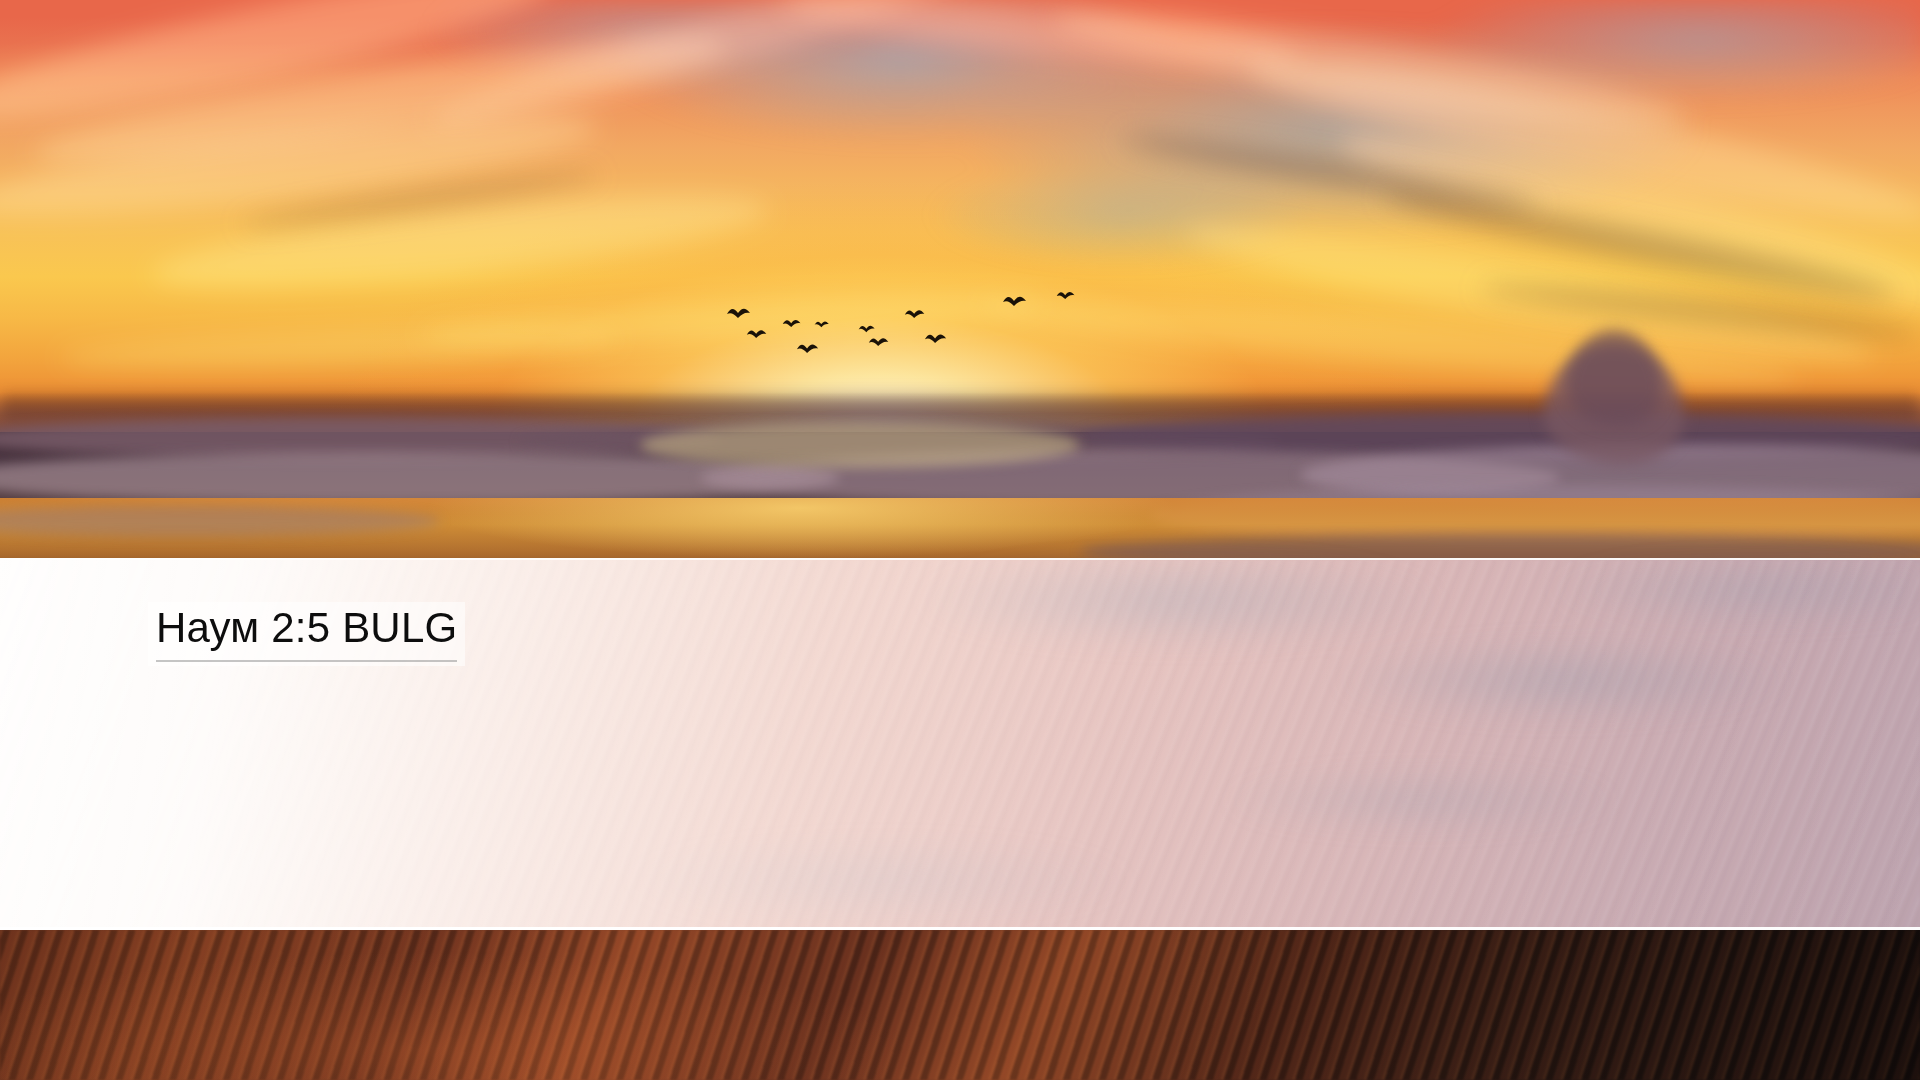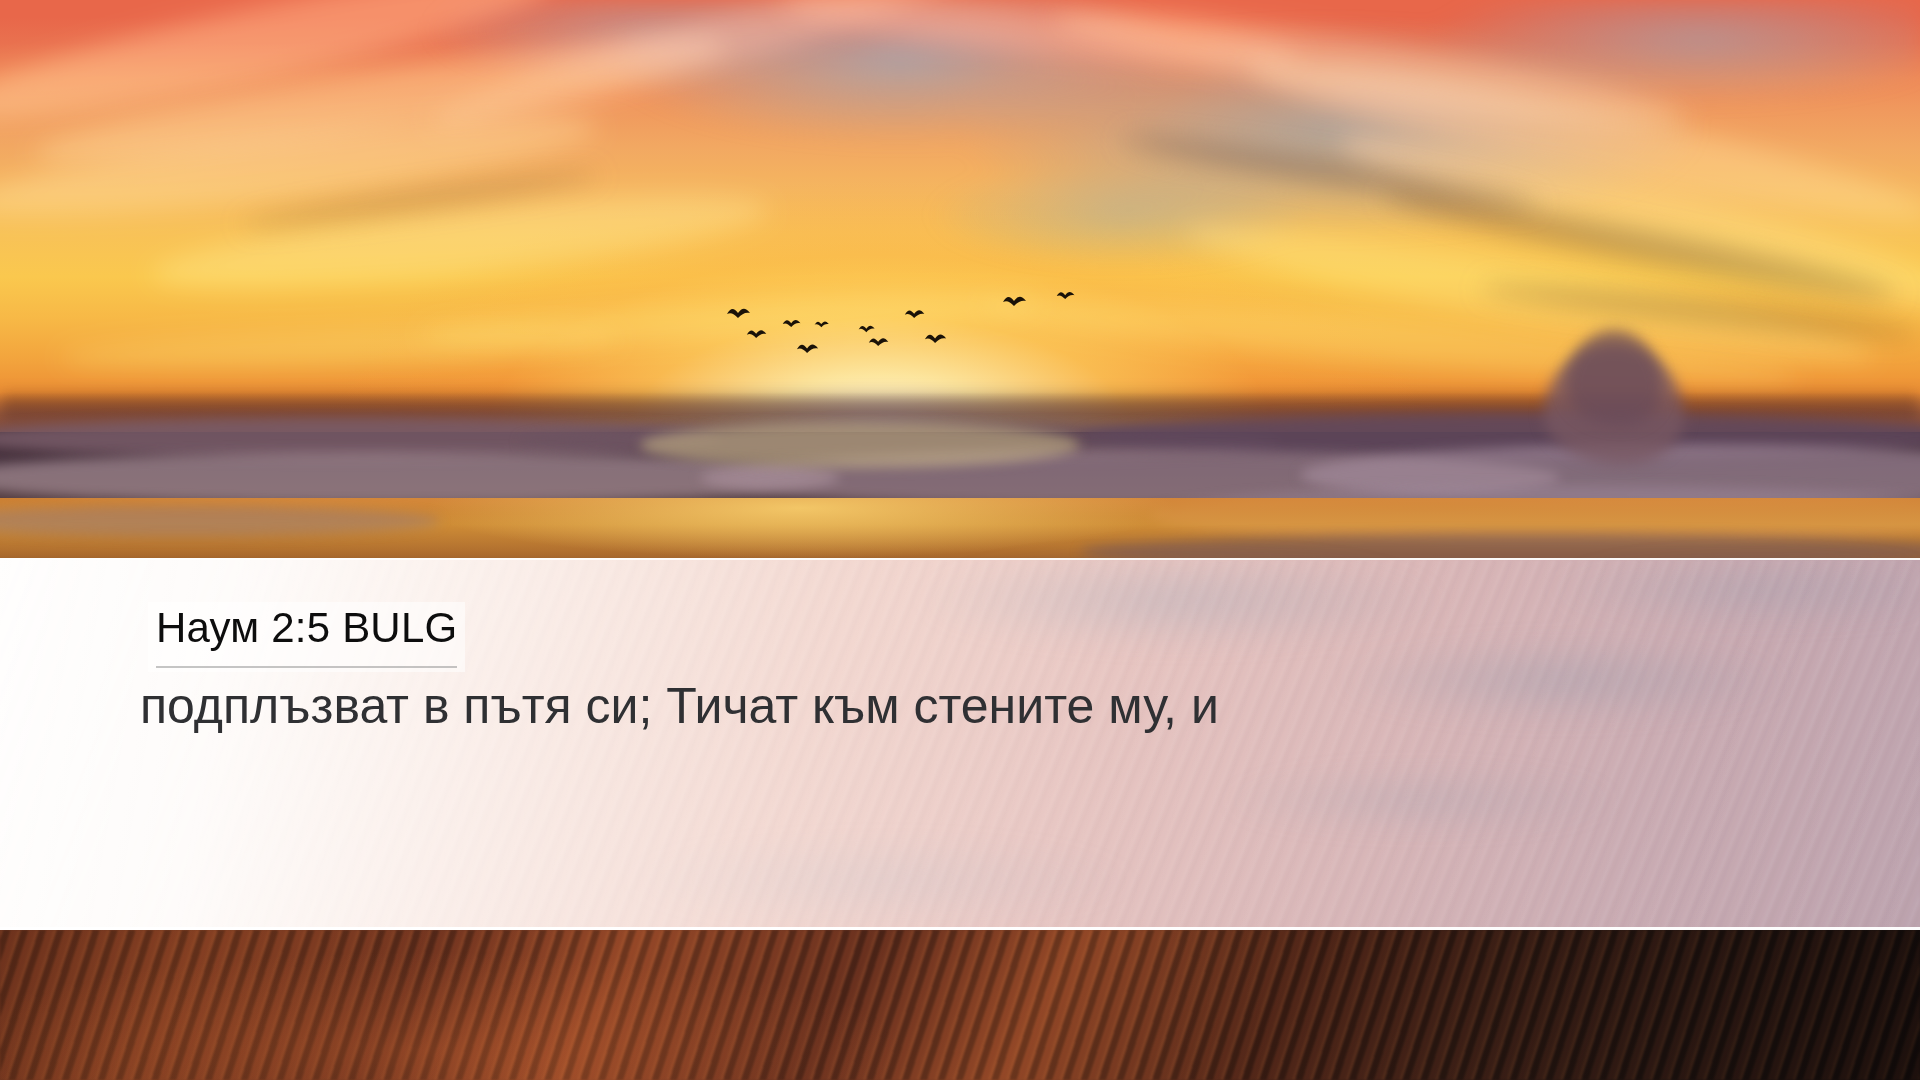--- a/index.html
+++ b/index.html
@@ -169,21 +169,21 @@
     padding:2px 8px 4px 8px;
     background:rgba(255,255,255,0.55);
   }
   .verse-ref {
     font-size:42px;
     line-height:48px;
     color:#0d0d0d;
     letter-spacing:.2px;
     white-space:nowrap;
     border-bottom:2px solid rgba(150,150,150,0.55);
-    padding-bottom:14px;
+    padding-bottom:8px;
   }
 
   .verse-body {
     position:absolute; left:140px; top:110px; width:1560px;
     font-size:50px;
     line-height:72px;
     color:#2f3033;
     letter-spacing:0px;
   }
   .verse-line { white-space:nowrap; }
@@ -280,18 +280,17 @@
     <div class="darksand-vig"></div>
   </div>
 
   <div class="overlay">
 
     <div class="verse-ref-wrap">
       <div class="verse-ref">Наум 2:5 BULG</div>
     </div>
 
     <div class="verse-body">
-      <div class="verse-line">подплъзват в пътя си; Тичат към стените му, и</div>
     </div>
 
   </div>
 
 </div>
 
 </body></html>

